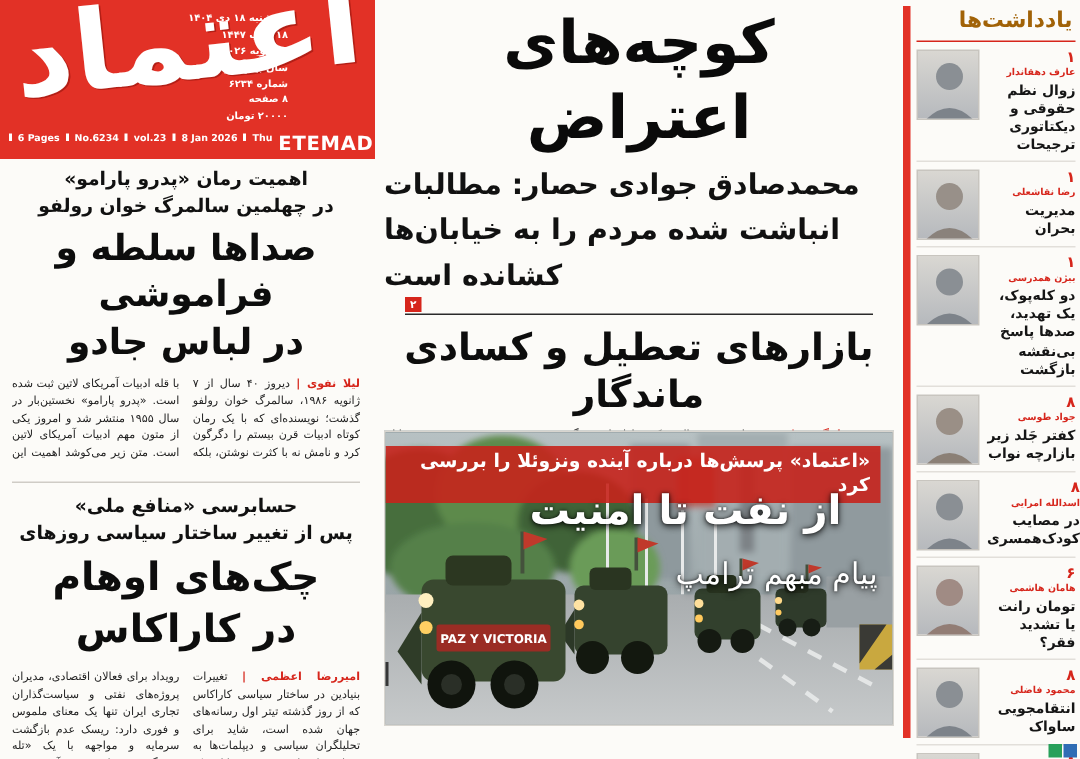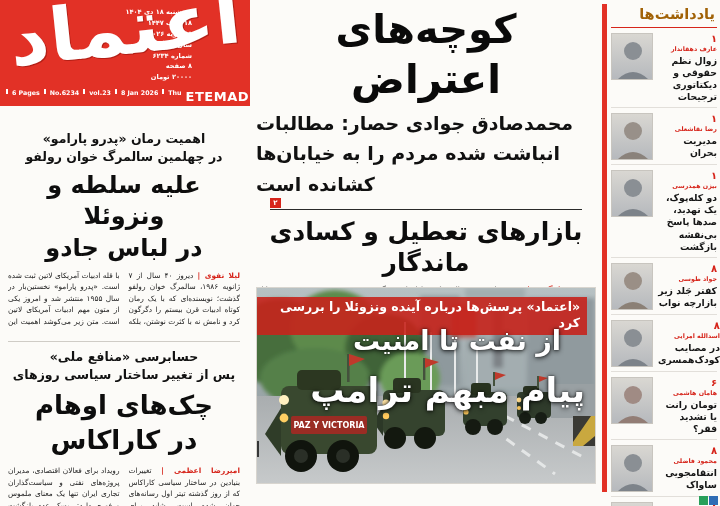--- a/index.html
+++ b/index.html
@@ -10,21 +10,21 @@
   
   .banner { position:absolute; left:0; top:0; width:250px; height:106px; background:#e23126; color:#fff; overflow:hidden; }
   .logo-fa { position:absolute; left:2px; top:-12px; width:246px; text-align:center; font-size:74px; font-weight:bold; color:#fff; transform:rotate(-6deg) scaleX(1.05); line-height:1.1; letter-spacing:-2px; text-shadow:1px 1px 0 #b31f16; }
   .banner-dates { position:absolute; right:58px; top:7px; width:96px; text-align:right; font-size:6.6px; line-height:1.65; color:#fff; font-weight:bold; }
   .banner-strip { position:absolute; left:4px; bottom:0; width:100%; height:17px; display:flex; flex-direction:row-reverse; gap:4px; padding:0 5px; direction:ltr; }
   .banner-strip .etd { font-size:13px; font-weight:900; letter-spacing:.5px; }
   .banner-strip .itm { font-size:6.3px; font-weight:bold; white-space:nowrap; }
   .banner-strip .sq { display:inline-block; width:5px; height:5px; border:1px solid #fff; }
 
   
-  .left-col { position:absolute; left:0; top:106px; width:250px; height:400px; padding:24px 10px 0 8px; }
+  .left-col { position:absolute; left:0; top:106px; width:250px; height:400px; padding:4px 10px 0 8px; }
   .kicker { text-align:center; font-size:12.5px; font-weight:bold; line-height:1.45; color:#111; }
   .head-xl { text-align:center; font-weight:900; color:#0d0d0d; }
   .rulfo-head { font-size:24px; line-height:1.3; margin:4px 0 6px; }
   .vene-head { font-size:26px; line-height:1.35; margin:4px 0 7px; }
   .bodytext { direction:rtl; text-align:justify; font-size:7.4px; line-height:1.55; color:#222; column-gap:9px; overflow:hidden; }
   .cols2 { column-count:2; }
   .cols3 { column-count:3; }
   .byline { color:#d6251b; font-weight:bold; }
   .divider { border-top:1px solid #cfccc6; margin:7px 0 6px; }
   .rulfo-body { height:64px; margin-top:3px; }
@@ -38,21 +38,21 @@
   .pbadge { position:absolute; left:0; top:-11px; width:11px; height:10px; background:#d6251b; color:#fff; font-size:7px; font-weight:bold; text-align:center; line-height:10px; }
   .bazaar-kicker { margin-top:4px; font-size:12.5px; }
   .bazaar-head { font-size:25px; line-height:1.25; margin:5px 0 5px; }
   .bazaar-body { height:66px; }
 
   
   .photo { position:absolute; left:6px; top:287px; width:340px; height:197px; overflow:hidden; background:#9aa5a8; border:1px solid #d8d5cf; }
   .photo svg { display:block; }
   .photo-kicker { position:absolute; top:9px; right:8px; background:rgba(198,36,28,.9); color:#fff; font-size:12.5px; font-weight:bold; padding:2px 7px 3px; line-height:1.3; }
   .photo-h1 { position:absolute; top:37px; right:34px; color:#fff; font-size:27px; font-weight:900; text-shadow:0 1px 5px rgba(0,0,0,.85), 0 0 2px rgba(0,0,0,.7); }
-  .photo-h2 { position:absolute; top:82px; right:10px; color:#fff; font-size:34px; font-weight:700; text-shadow:0 1px 5px rgba(0,0,0,.85), 0 0 2px rgba(0,0,0,.7); }
+  .photo-h2 { position:absolute; top:82px; right:10px; color:#fff; font-size:20px; font-weight:400; text-shadow:0 1px 5px rgba(0,0,0,.85), 0 0 2px rgba(0,0,0,.7); }
   .photo-credit { position:absolute; left:2px; bottom:26px; background:rgba(10,10,10,.75); color:#fff; font-size:6.5px; font-weight:bold; padding:1px 3px; transform:rotate(-90deg); transform-origin:left bottom; direction:ltr; }
 
   
   .side-bar-rule { position:absolute; left:602px; top:4px; width:5px; height:488px; background:#e23126; }
   .sidebar { position:absolute; left:611px; top:4px; width:106px; height:498px; }
   .side-title { color:#a16207; font-size:14.5px; font-weight:900; text-align:right; padding:2px 2px 5px; border-bottom:1.5px solid #d6251b; }
   .note { display:flex; flex-direction:row-reverse; justify-content:flex-start; gap:5px; padding:5px 0 4px; border-bottom:1px solid #e2dfda; min-height:57px; }
   .note:last-child { border-bottom:none; }
   .note-photo { flex:0 0 42px; width:42px; height:47px; background:linear-gradient(180deg,#d9d7d2,#b6b9bd); border:1px solid #c8c5bf; position:relative; overflow:hidden; }
   .note-photo svg { position:absolute; left:0; top:0; }
@@ -94,21 +94,21 @@
 
     </div>
   </div>
 
   <div class="left-col">
     <div class="kicker">
       <div>اهمیت رمان «پدرو پارامو»</div>
       <div>در چهلمین سالمرگ خوان رولفو</div>
     </div>
     <div class="head-xl rulfo-head">
-      <div>علیه سلطه و ونزوئلا</div>
+      <div>صداها سلطه و فراموشی</div>
       <div>در لباس جادو</div>
     </div>
     <div class="bodytext cols2 rulfo-body">
       <span class="byline">لیلا نفوی |</span>
       <span>دیروز ۴۰ سال از ۷ ژانویه ۱۹۸۶، سالمرگ خوان رولفو گذشت؛ نویسنده‌ای که با یک رمان کوتاه ادبیات قرن بیستم را دگرگون کرد و نامش نه با کثرت نوشتن، بلکه با قله ادبیات آمریکای لاتین ثبت شده است. «پدرو پارامو» نخستین‌بار در سال ۱۹۵۵ منتشر شد</span>
       <span>و امروز یکی از متون مهم ادبیات آمریکای لاتین است. متن زیر می‌کوشد اهمیت این رمان و نسبت آن را با ادبیات آمریکای لاتین بازخوانی کند؛ جهانی که در آن صداها در رشته روایت‌ها گسسته و سکوت و اندوه و اوهام و کلمات معنا می‌یابند. </span>
       
     </div>
     <div class="divider"></div>
     <div class="kicker">

